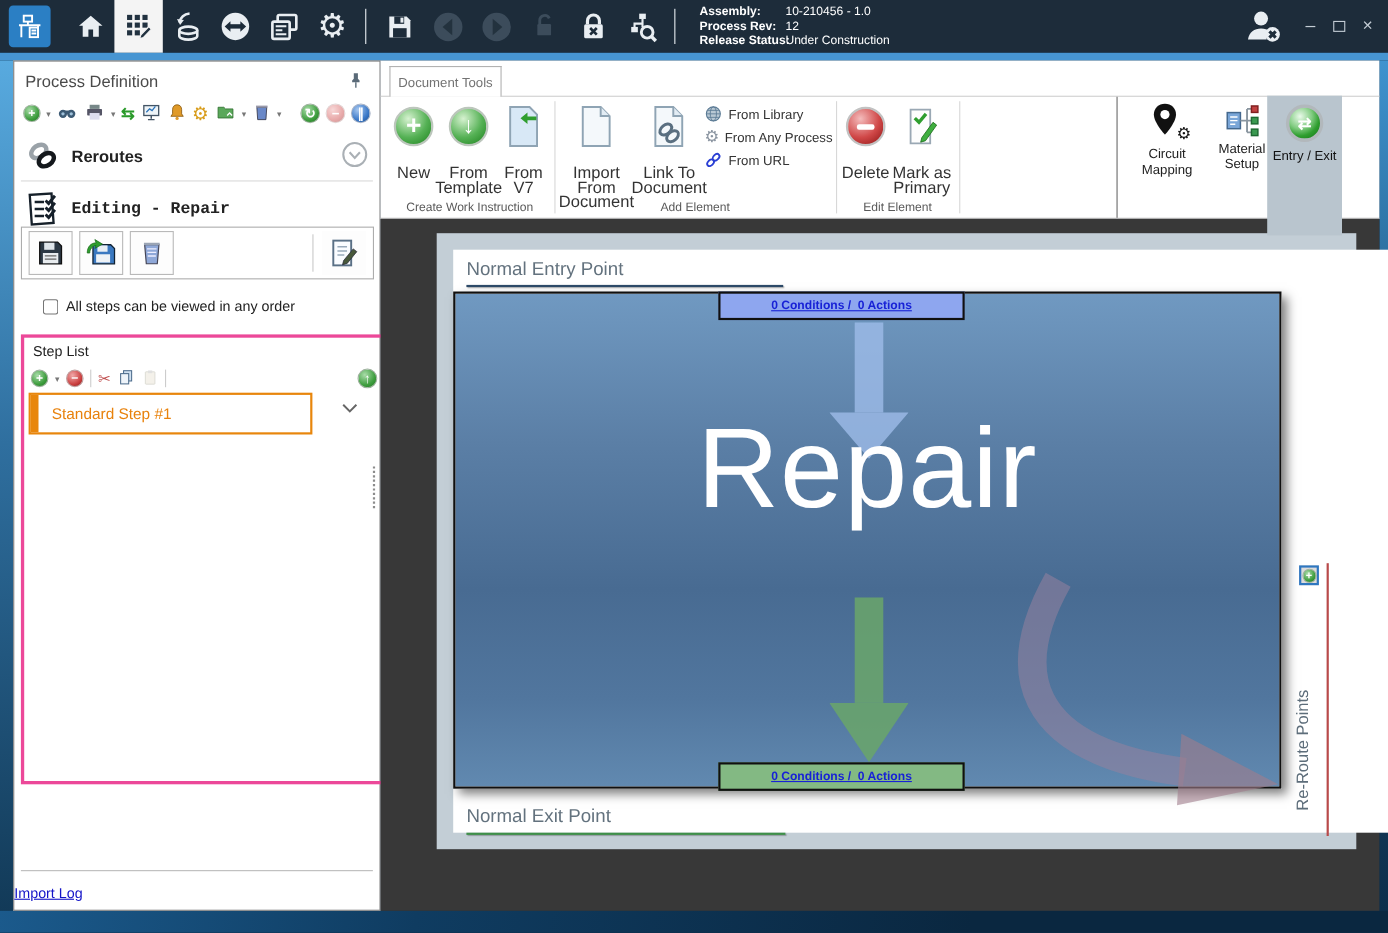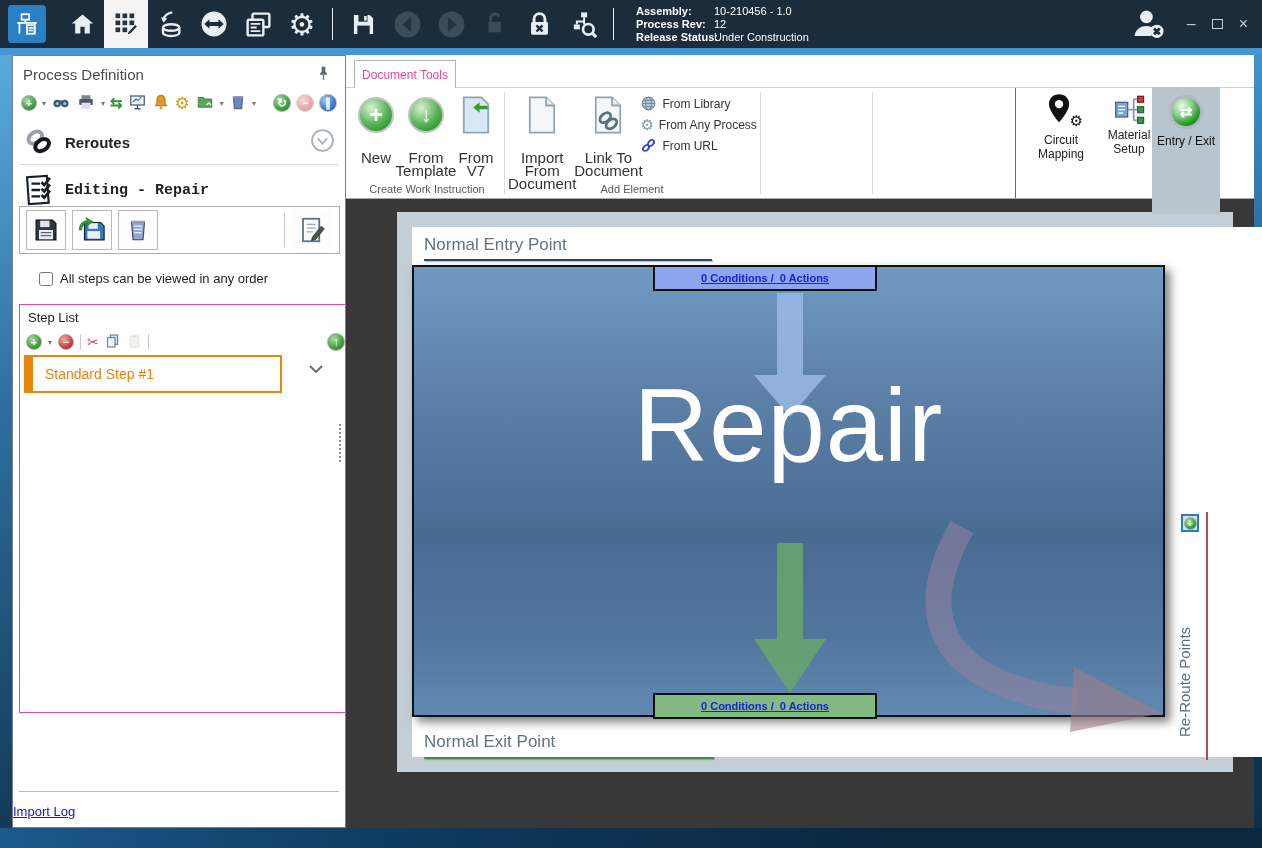--- a/index.html
+++ b/index.html
@@ -58,40 +58,40 @@
   .ed-row { top:112px; height:44px; padding:0 10px;font-family:Liberation Mono, monospace; }
   .ed-label { font-size:15px; font-weight:bold; color:#222; margin-left:8px; }
 
   .lp-toolbar { position:absolute; left:6px; top:150px; width:321px; height:48px;
                 border:1px solid #adadad; display:flex; align-items:center; padding:0 6px; }
   .tbtn { width:40px; height:40px; border:1px solid #b9b9b9; background:#fdfdfd; margin-right:6px;
           display:flex; align-items:center; justify-content:center; }
   .lp-toolbar .sep { width:1px; height:34px; background:#c9c9c9; margin-left:auto; margin-right:8px; }
   .chk-row { position:absolute; left:26px; top:215px; display:flex; align-items:center; gap:7px; font-size:13px; color:#222; }
 
-  .steplist { position:absolute; left:6px; top:248px; width:357px; height:409px; border:1px solid #ec4899; }
+  .steplist { position:absolute; left:6px; top:248px; width:357px; height:409px; border:3px solid #ec4899; }
   .sl-title { position:absolute; left:8px; top:5px; font-size:13px; color:#222; }
   .sl-toolbar { position:absolute; left:6px; top:26px; right:6px; height:22px; display:flex; align-items:center; gap:6px; }
   .sl-toolbar .vsep { width:1px; height:16px; background:#ccc; }
   .step-item { position:absolute; left:4px; top:50px; width:258px; height:38px;
                border:2px solid #e8860c; background:#fff; display:flex; align-items:center; }
   .step-item .bar { width:7px; height:100%; background:#e8860c; }
   .step-item .txt { margin-left:12px; font-size:14px; color:#e8820c; }
   .step-chitem { position:absolute; left:288px; top:58px; }
 
   .lp-bottom-div { left:6px; right:6px; top:735px; position:absolute; height:1px; background:#bbb; }
   .import-log { position:absolute; left:0; top:748px; font-size:13px; color:#1414c8; text-decoration:underline; cursor:pointer; }
   .splitter { position:absolute; left:339px; top:424px; height:38px; width:3px; border-left:2px dotted #8c8c8c; }
 
   
   .main-dark { position:absolute; left:346px; top:199px; width:908px; height:629px; background:#383838; }
   .ribbon { position:absolute; left:346px; top:55px; width:908px; height:144px; background:#fff; border-bottom:1px solid #a9a9a9; }
   .rib-tab { position:absolute; left:8px; top:5px; width:102px; height:28px; background:#fff;
              border:1px solid #b2b2b2; border-bottom:none; z-index:2;
-             display:flex; align-items:center; justify-content:center; font-size:12px; color:#ec4899; }
+             display:flex; align-items:center; justify-content:center; font-size:12px; color:#737373; }
   .rib-line { position:absolute; left:0; right:0; top:32px; height:1px; background:#cfcfcf; }
   .rib-content { position:absolute; left:0; top:33px; right:0; bottom:0; }
   .grp { position:absolute; top:2px; bottom:0; }
   .grp-label { position:absolute; bottom:3px; left:0; right:0; text-align:center; font-size:11px; color:#5a5a5a; white-space:nowrap; }
   .grp-sep { position:absolute; top:4px; bottom:4px; width:1px; background:#d8d8d8; }
   .btn-row { display:flex; align-items:flex-start; height:100%; }
   .rbtn { display:flex; flex-direction:column; align-items:center; padding-top:3px; cursor:pointer; }
   .rbtn .ic { height:44px; display:flex; align-items:center; justify-content:center; }
   .rbtn .lb { font-size:15px; color:#333; text-align:center; line-height:13px; margin-top:14px; }
   .gcirc { width:36px; height:36px; border-radius:50%; border:2px solid #bcc6bc;
@@ -533,20 +533,43 @@
                 </svg>
               <span>From URL</span>
             </div>
           </div>
         </div>
         <div class="grp-label">Add Element</div>
       </div>
 
       <div class="grp-sep" style="left:414px"></div>
 
+      <div class="grp" style="left:418px;width:104px">
+        <div class="btn-row">
+          <div class="rbtn" style="width:46px">
+            <div class="ic">
+                <span class="rcircle">
+                  <span class="minus"></span>
+                </span>
+              </div>
+            <div class="lb">Delete</div>
+          </div>
+          <div class="rbtn" style="width:56px">
+            <div class="ic">
+              <svg width="28" height="36" viewBox="0 0 22 28">
+                <path d="M3 2h14v24H3z" fill="#fdfdfd" stroke="#9aa8b4" stroke-width="1.3"></path>
+                <path d="M6 8l3 3 5-6" fill="none" stroke="#2f9e2f" stroke-width="2.4"></path>
+                <path d="M11 22 19 11l2.6 2-8 11.2-3.4 1z" fill="#3fae3f" stroke="#1c6e1c" stroke-width=".6"></path>
+              </svg>
+            </div>
+            <div class="lb">Mark as Primary</div>
+          </div>
+        </div>
+        <div class="grp-label">Edit Element</div>
+      </div>
 
       <div class="grp-sep" style="left:526px"></div>
     </div>
 
     <div class="rib-rsep" style="top:33px"></div>
 
     <div class="rtab-btn" style="left:682px;top:38px">
       <span style="position:relative">
         <svg width="32" height="34" viewBox="0 0 24 26">
             <path d="M10.5 1C6 1 2.8 4.2 2.8 8.5c0 5.8 7.7 14 7.7 14s7.7-8.2 7.7-14C18.2 4.2 15 1 10.5 1z" fill="#111"></path>

